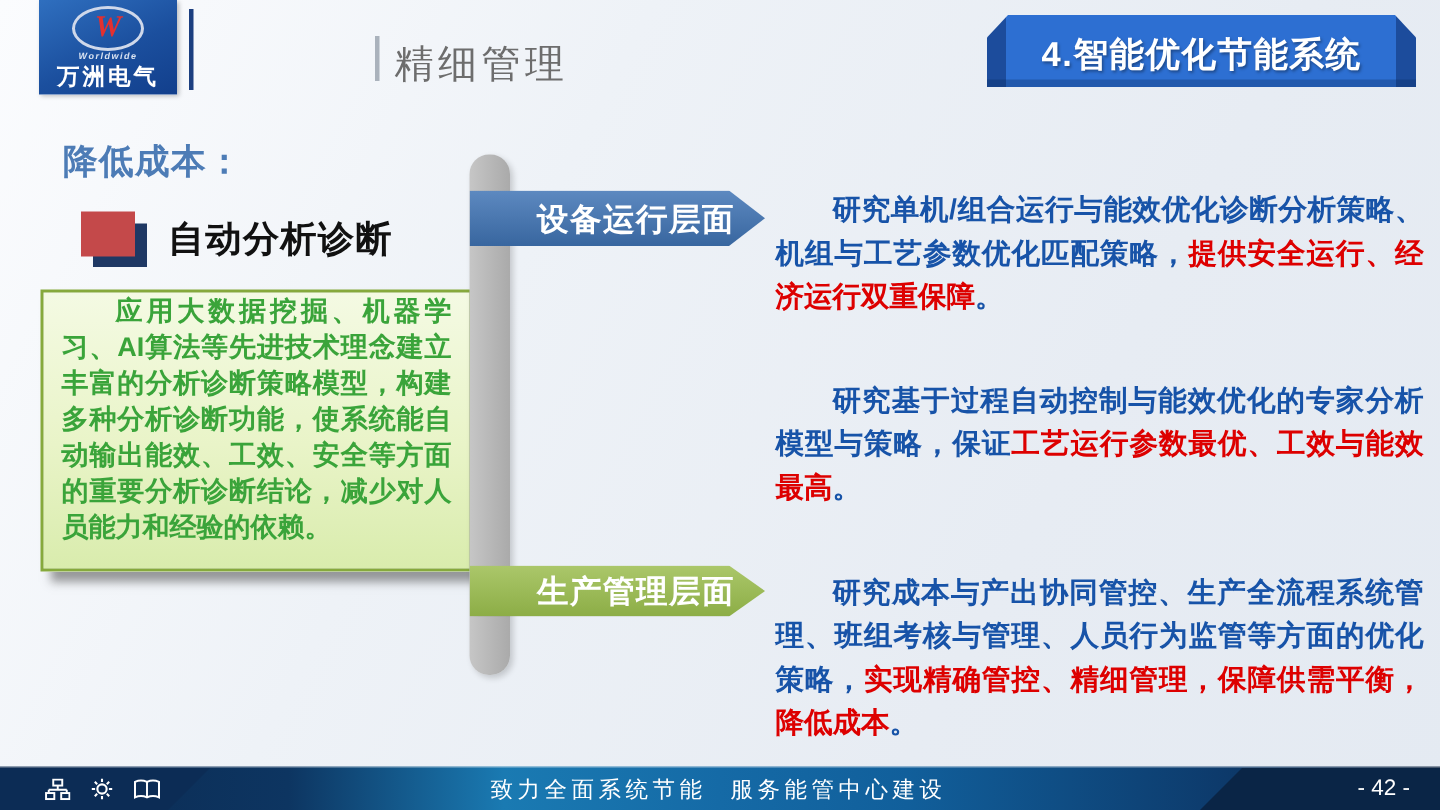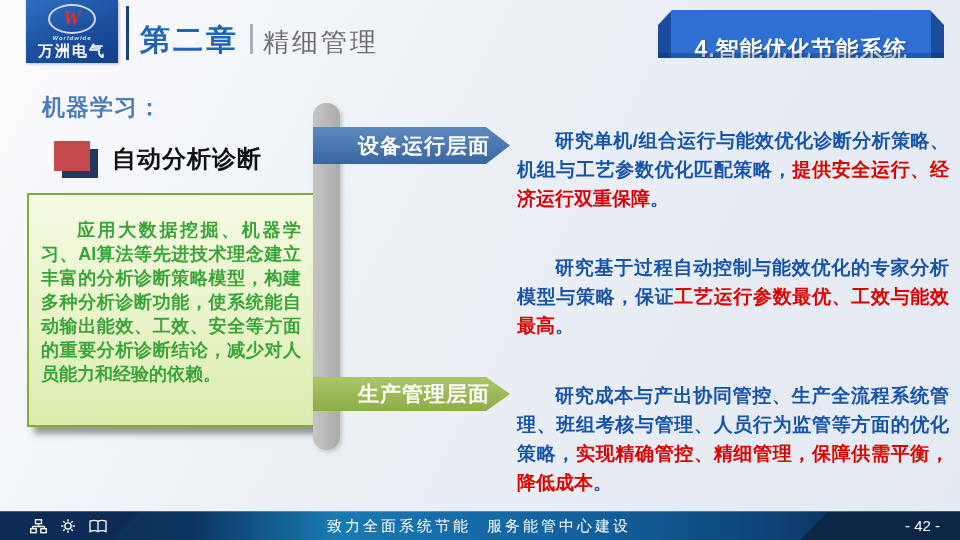--- a/index.html
+++ b/index.html
@@ -19,33 +19,33 @@
   .logo-rule{position:absolute;left:126px;top:6px;width:3px;height:54px;background:#1c3f80;}
   .chapter{position:absolute;left:140px;top:20px;font-size:30px;font-weight:800;color:#1f63bb;letter-spacing:3px;}
   .chapter-sep{position:absolute;left:250px;top:24px;width:3px;height:30px;background:#aab2bc;}
   .section{position:absolute;left:263px;top:25px;font-size:26px;color:#6d6d6d;letter-spacing:3px;}
 
   .banner{position:absolute;left:658px;top:10px;width:286px;height:48px;
     clip-path:polygon(14px 0,calc(100% - 14px) 0,100% 15px,100% 100%,0 100%,0 15px);
     background:linear-gradient(90deg,#1c4c9c 0,#1c4c9c 13px,#2d6fd2 13px,#2d6fd2 calc(100% - 13px),#1c4c9c calc(100% - 13px));
     text-align:center;}
   .banner:after{content:"";position:absolute;left:0;bottom:0;width:100%;height:5px;background:rgba(10,40,90,.30);}
-  .banner-label{display:inline-block;margin-top:24px;font-size:23px;font-weight:800;color:#fff;
+  .banner-label{display:inline-block;margin-top:11px;font-size:23px;font-weight:800;color:#fff;
     letter-spacing:1px;text-shadow:1px 1px 2px rgba(0,0,0,.35);}
 
   
   .adv-title{position:absolute;left:42px;top:92px;font-size:23px;font-weight:800;color:#4d7cb6;letter-spacing:1px;}
   .sq-navy{position:absolute;left:62px;top:149px;width:36px;height:29px;background:#1f3864;}
   .sq-red{position:absolute;left:54px;top:141px;width:36px;height:30px;background:#c4494a;}
   .feature-title{position:absolute;left:112px;top:143px;font-size:24px;font-weight:800;color:#111;letter-spacing:1px;}
 
   .desc-box{position:absolute;left:27px;top:193px;width:260px;height:184px;
     border:2px solid #86a93c;background:linear-gradient(#f4fae3 0%,#e9f4c8 55%,#d9ecad 100%);
     box-shadow:7px 7px 6px rgba(60,60,60,.5);
-    padding:23px 12px;font-size:18px;font-weight:700;color:#3aa43a;
+    padding:0 12px;font-size:18px;font-weight:700;color:#3aa43a;
     line-height:24px;text-align:justify;text-indent:2em;}
 
   
   .spine{position:absolute;left:313px;top:103px;width:27px;height:347px;border-radius:13px;
     background:linear-gradient(90deg,#c6c6c6,#aaaaaa);box-shadow:2px 2px 4px rgba(0,0,0,.18);}
   .layer-arrow{position:absolute;left:313px;width:197px;display:flex;align-items:center;
     padding-left:45px;box-sizing:border-box;color:#fff;font-size:21px;font-weight:800;letter-spacing:1px;
     clip-path:polygon(0 0,calc(100% - 24px) 0,100% 50%,calc(100% - 24px) 100%,0 100%);
     filter:drop-shadow(2px 3px 3px rgba(0,0,0,.25));white-space:nowrap;}
   .arrow-blue{top:127px;height:37px;background:linear-gradient(#5d89c0,#38669f);}
@@ -79,28 +79,27 @@
 <body>
 
 <div class="slide">
 
   <div class="logo">
     <span class="logo-mark">W</span>
     <span class="logo-sub">Worldwide</span>
     <span class="logo-brand">万洲电气</span>
   </div>
   <div class="logo-rule"></div>
-  <div class="chapter">第二章</div>
   <div class="chapter-sep"></div>
   <div class="section">精细管理</div>
   <div class="banner">
     <span class="banner-label">4.智能优化节能系统</span>
   </div>
 
-  <div class="adv-title">机器学习：</div>
+  <div class="adv-title">降低成本：</div>
   <div class="sq-navy"></div>
   <div class="sq-red"></div>
   <div class="feature-title">自动分析诊断</div>
   <div class="desc-box">应用大数据挖掘、机器学习、AI算法等先进技术理念建立丰富的分析诊断策略模型，构建多种分析诊断功能，使系统能自动输出能效、工效、安全等方面的重要分析诊断结论，减少对人员能力和经验的依赖。</div>
 
   <div class="spine"></div>
   <div class="layer-arrow arrow-blue">
     <span>设备运行层面</span>
   </div>
   <div class="layer-arrow arrow-green">

